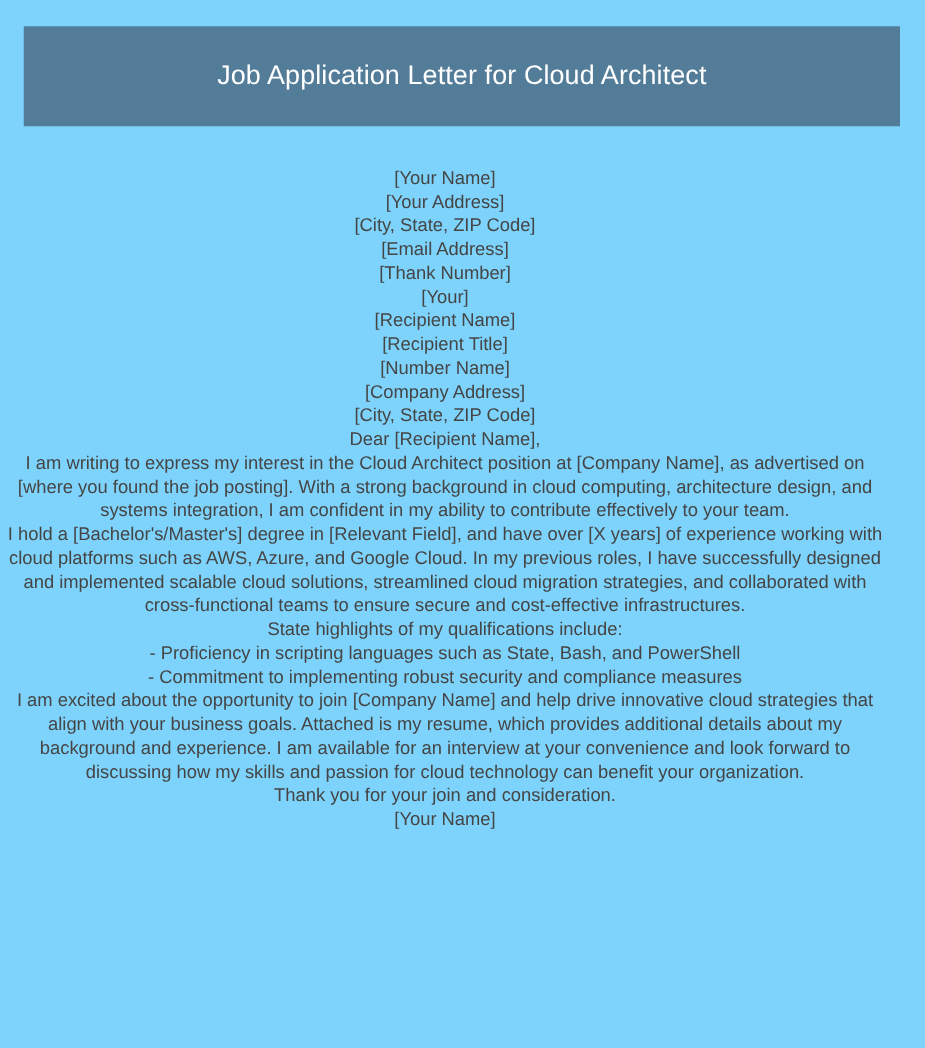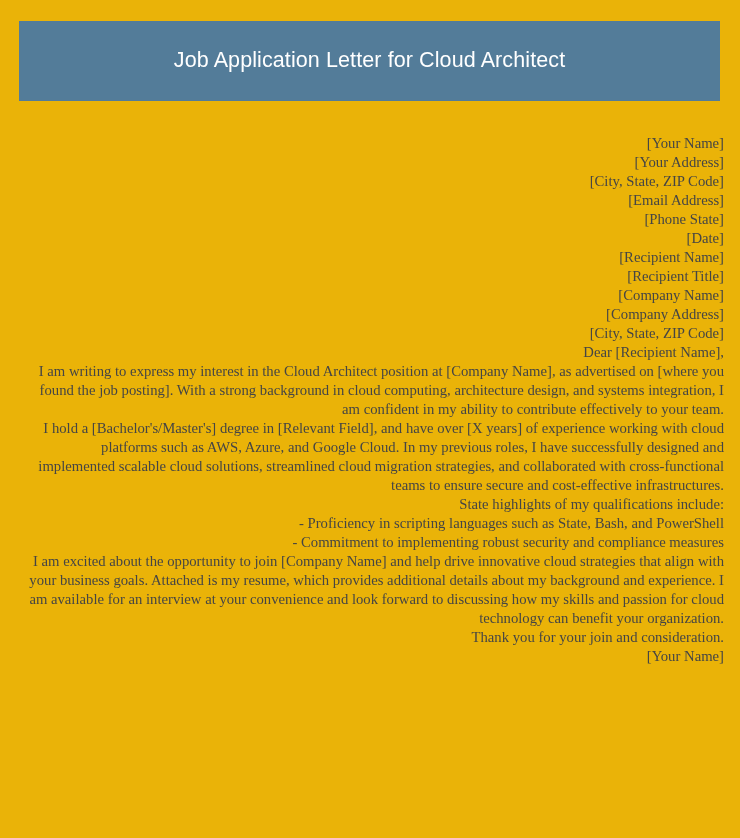--- a/index.html
+++ b/index.html
@@ -10,21 +10,21 @@
   body {
     width: 740px;
     height: 838px;
     font-family: "Liberation Sans", sans-serif;
     overflow: hidden;
   }
   .page {
     width: 740px;
     height: 838px;
     box-sizing: border-box;
-    background: #eab308;
+    background: #7dd3fc;
     position: relative;
   }
   .letter-header {
     position: absolute;
     left: 19px;
     top: 21px;
     width: 701px;
     height: 80px;
     background: #537c99;
     display: flex;
@@ -35,28 +35,27 @@
   .letter-title {
     color: #ffffff;
     font-size: 21.5px;
     font-weight: 400;
     line-height: 1.2;
     text-align: center;
     letter-spacing: 0.1px;
   }
   .letter-body {
     position: absolute;
-    left: 22px;
+    left: 5px;
     top: 134px;
     width: 702px;
     color: #454545;
     font-size: 14.7px;
     line-height: 19px;
-    text-align: right;
-    font-family: Liberation Serif, serif;
+    text-align: center;
   }
   .line {
     display: block;
     white-space: pre-wrap;
     word-wrap: break-word;
     margin: 0;
     padding: 0;
   }
 </style>
 </head>
@@ -66,25 +65,25 @@
 
   <div class="letter-header">
     <div class="letter-title">Job Application Letter for Cloud Architect</div>
   </div>
 
   <div class="letter-body">
     <span class="line">[Your Name]</span>
     <span class="line">[Your Address]</span>
     <span class="line">[City, State, ZIP Code]</span>
     <span class="line">[Email Address]</span>
-    <span class="line">[Phone State]</span>
-    <span class="line">[Date]</span>
+    <span class="line">[Thank Number]</span>
+    <span class="line">[Your]</span>
     <span class="line">[Recipient Name]</span>
     <span class="line">[Recipient Title]</span>
-    <span class="line">[Company Name]</span>
+    <span class="line">[Number Name]</span>
     <span class="line">[Company Address]</span>
     <span class="line">[City, State, ZIP Code]</span>
     <span class="line">Dear [Recipient Name],</span>
     <span class="line">I am writing to express my interest in the Cloud Architect position at [Company Name], as advertised on [where you found the job posting]. With a strong background in cloud computing, architecture design, and systems integration, I am confident in my ability to contribute effectively to your team.</span>
     <span class="line">I hold a [Bachelor's/Master's] degree in [Relevant Field], and have over [X years] of experience working with cloud platforms such as AWS, Azure, and Google Cloud. In my previous roles, I have successfully designed and implemented scalable cloud solutions, streamlined cloud migration strategies, and collaborated with cross-functional teams to ensure secure and cost-effective infrastructures.</span>
     <span class="line">State highlights of my qualifications include:</span>
     <span class="line">- Proficiency in scripting languages such as State, Bash, and PowerShell</span>
     <span class="line">- Commitment to implementing robust security and compliance measures</span>
     <span class="line">I am excited about the opportunity to join [Company Name] and help drive innovative cloud strategies that align with your business goals. Attached is my resume, which provides additional details about my background and experience. I am available for an interview at your convenience and look forward to discussing how my skills and passion for cloud technology can benefit your organization.</span>
     <span class="line">Thank you for your join and consideration.</span>

